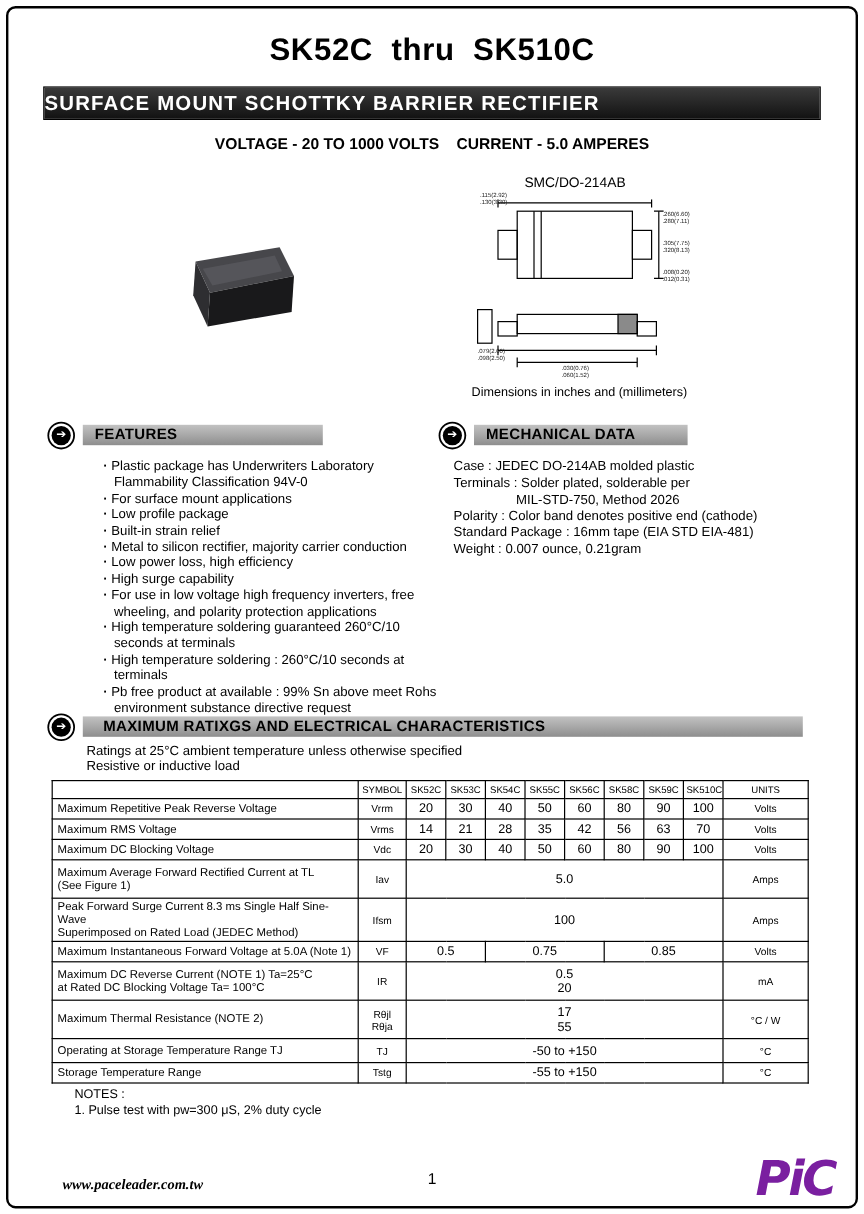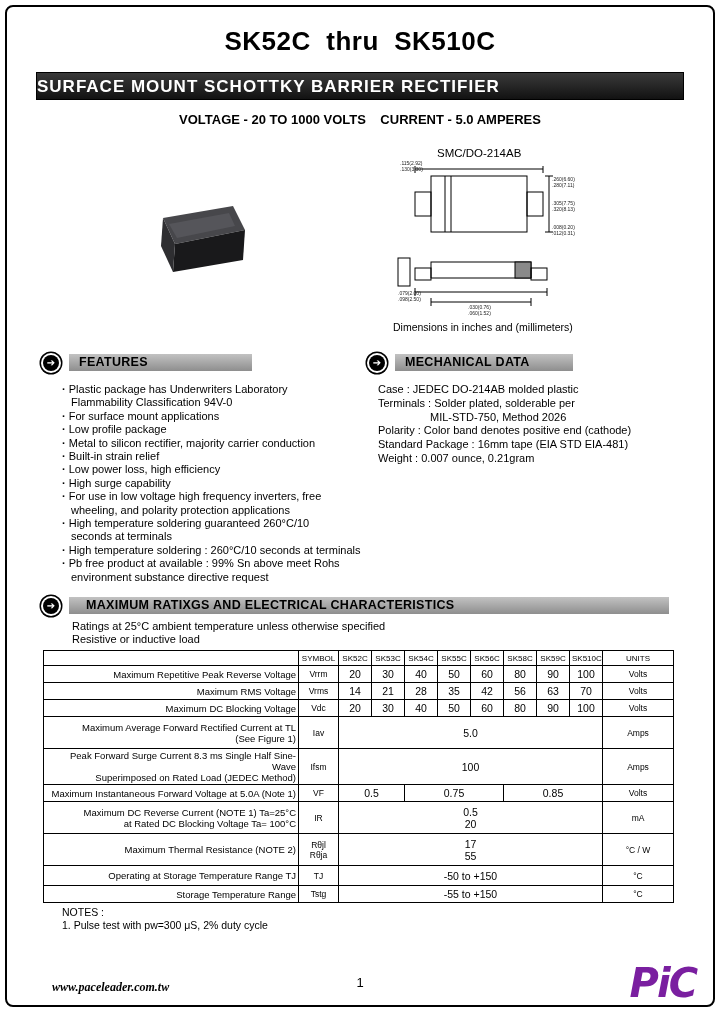--- a/index.html
+++ b/index.html
@@ -28,35 +28,35 @@
 
   .section-head { position:absolute; display:flex; align-items:center; }
   .sec-icon { width:16px; height:16px; border-radius:50%; background:#000; color:#fff;
               font-size:10px; line-height:16px; text-align:center; flex:0 0 16px;
               box-shadow:0 0 0 2px #fff, 0 0 0 3.5px #000; margin:0 10px 0 3px; }
   .sec-bar { background:linear-gradient(#c2c2c2,#8e8e8e); height:17px; line-height:17px;
              font-weight:bold; font-size:12.5px; padding:0 10px; letter-spacing:0.3px; }
 
   .features-list { position:absolute; left:62px; top:383px; width:314px; font-size:11px;
                    line-height:13.4px; list-style:none; }
-  .features-list li { white-space:pre-line; padding-left:9px; text-indent:-9px; }
+  .features-list li { white-space:pre-line; padding-left:9px; text-indent:-9px;margin-left:24px; }
   .features-list li::before { content:"· "; font-weight:bold; }
 
   .mech { position:absolute; left:378px; top:383px; width:300px; font-size:11px; line-height:13.8px; }
   .mech .indent { padding-left:52px; }
 
   .cond1 { position:absolute; left:72px; top:620px; font-size:11px; }
   .cond2 { position:absolute; left:72px; top:633px; font-size:11px; }
 
   .ratings-table { position:absolute; left:43px; top:650px; width:630px;
                    border-collapse:collapse; table-layout:fixed; }
   .ratings-table td, .ratings-table th { border:1px solid #000; text-align:center;
                    white-space:pre-line; padding:1px 2px; vertical-align:middle; overflow:hidden; }
   .ratings-table th { font-size:8px; font-weight:normal; }
-  td.param { text-align:right; font-size:9.5px; padding-left:4px; line-height:11px; }
+  td.param { text-align:left; font-size:9.5px; padding-left:4px; line-height:11px; }
   td.sym   { font-size:8.5px; }
   td.val   { font-size:10.5px; }
   td.unit  { font-size:8.5px; }
   tr.rh-h { height:15px; } tr.rh-a { height:17px; } tr.rh-b { height:32px; }
   tr.rh-c { height:34px; } tr.rh-d { height:20px; }
 
   .notes { position:absolute; left:62px; top:906px; font-size:10.5px; line-height:12.5px; }
 
   .footer-url { position:absolute; left:52px; top:980px; font-family:"Liberation Serif", serif;
                 font-style:italic; font-weight:bold; font-size:12px; }
@@ -131,35 +131,35 @@
 .012(0.31)</div>
   <div class="dim-label" style="left:398px; top:290px;">.079(2.00)
 .098(2.50)</div>
   <div class="dim-label" style="left:468px; top:304px;">.030(0.76)
 .060(1.52)</div>
 
   <div class="dim-note">Dimensions in inches and (millimeters)</div>
 
   <div class="section-head" style="left:40px; top:354px;">
     <div class="sec-icon">➔</div>
-    <div class="sec-bar" style="width:183px;">FEATURES</div>
+    <div class="sec-bar" style="width:200px;">FEATURES</div>
   </div>
 
   <div class="section-head" style="left:366px; top:354px;">
     <div class="sec-icon">➔</div>
     <div class="sec-bar" style="width:178px;">MECHANICAL DATA</div>
   </div>
 
   <ul class="features-list">
     <li>Plastic package has Underwriters Laboratory
 Flammability Classification 94V-0</li>
     <li>For surface mount applications</li>
     <li>Low profile package</li>
+    <li>Built-in strain relief</li>
     <li>Metal to silicon rectifier, majority carrier conduction</li>
-    <li>Built-in strain relief</li>
     <li>Low power loss, high efficiency</li>
     <li>High surge capability</li>
     <li>For use in low voltage high frequency inverters, free
 wheeling, and polarity protection applications</li>
     <li>High temperature soldering guaranteed 260°C/10
 seconds at terminals</li>
     <li>High temperature soldering : 260°C/10 seconds at terminals</li>
     <li>Pb free product at available : 99% Sn above meet Rohs
 environment substance directive request</li>
   </ul>

